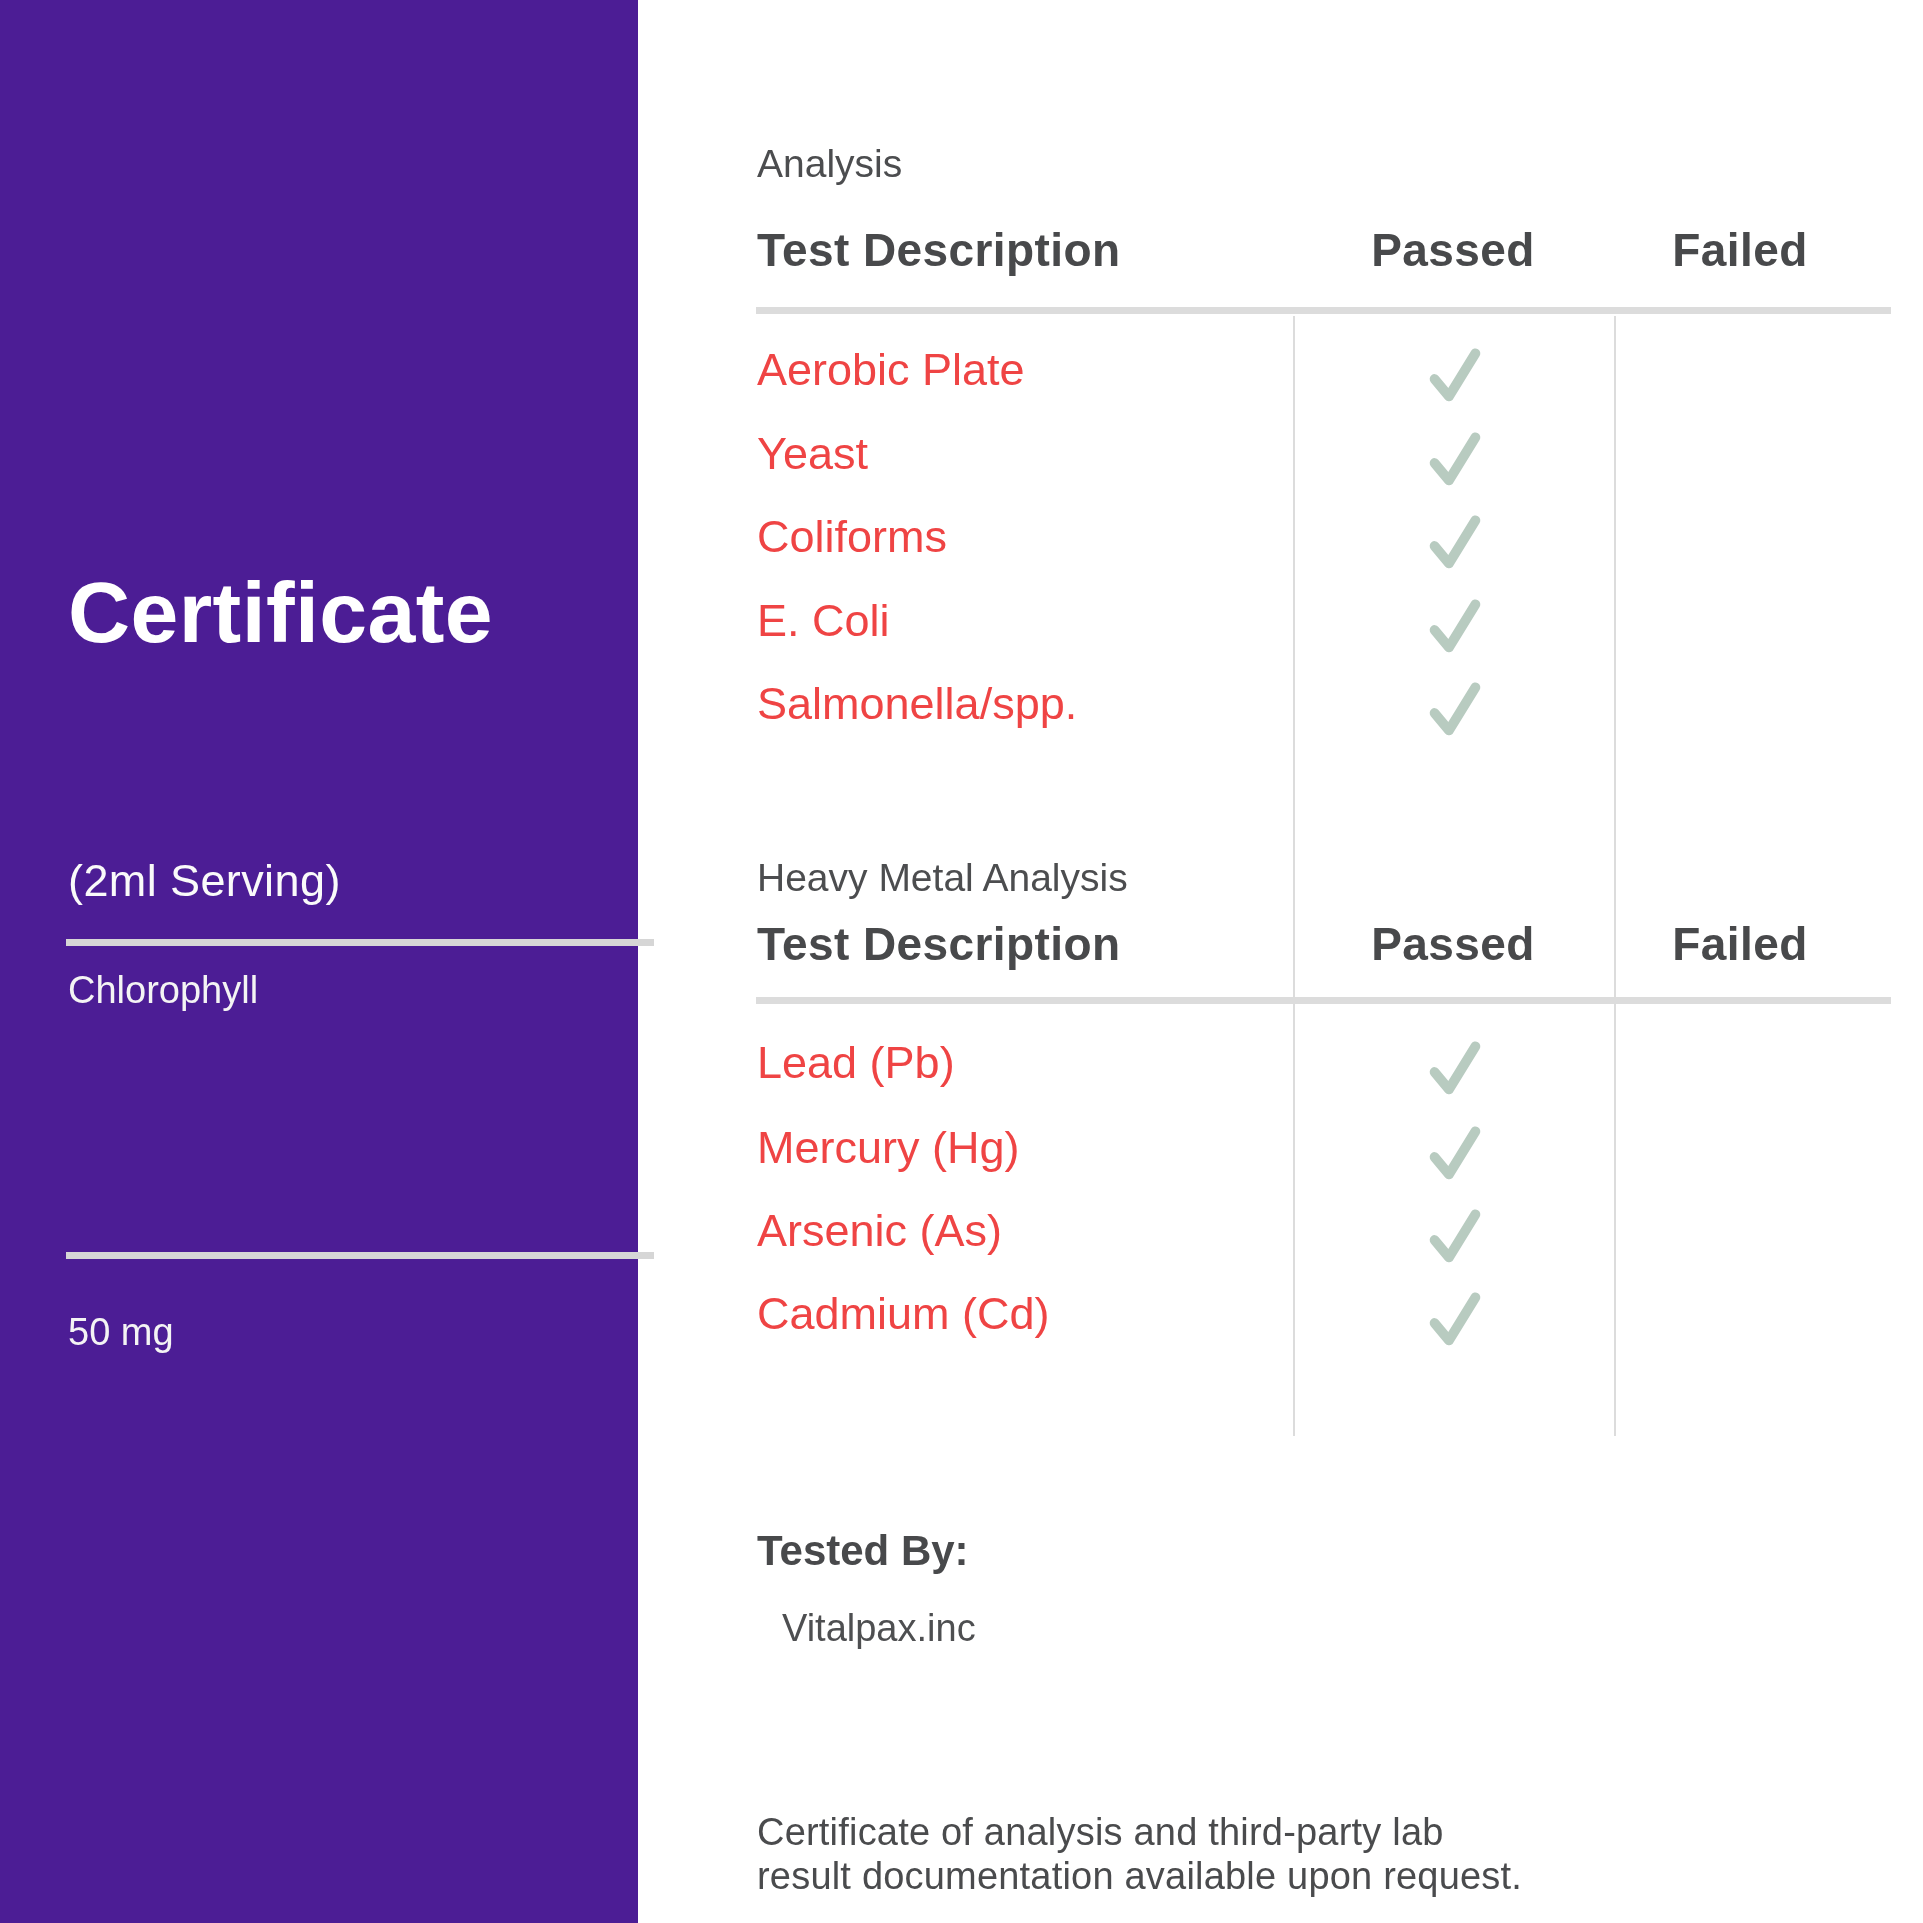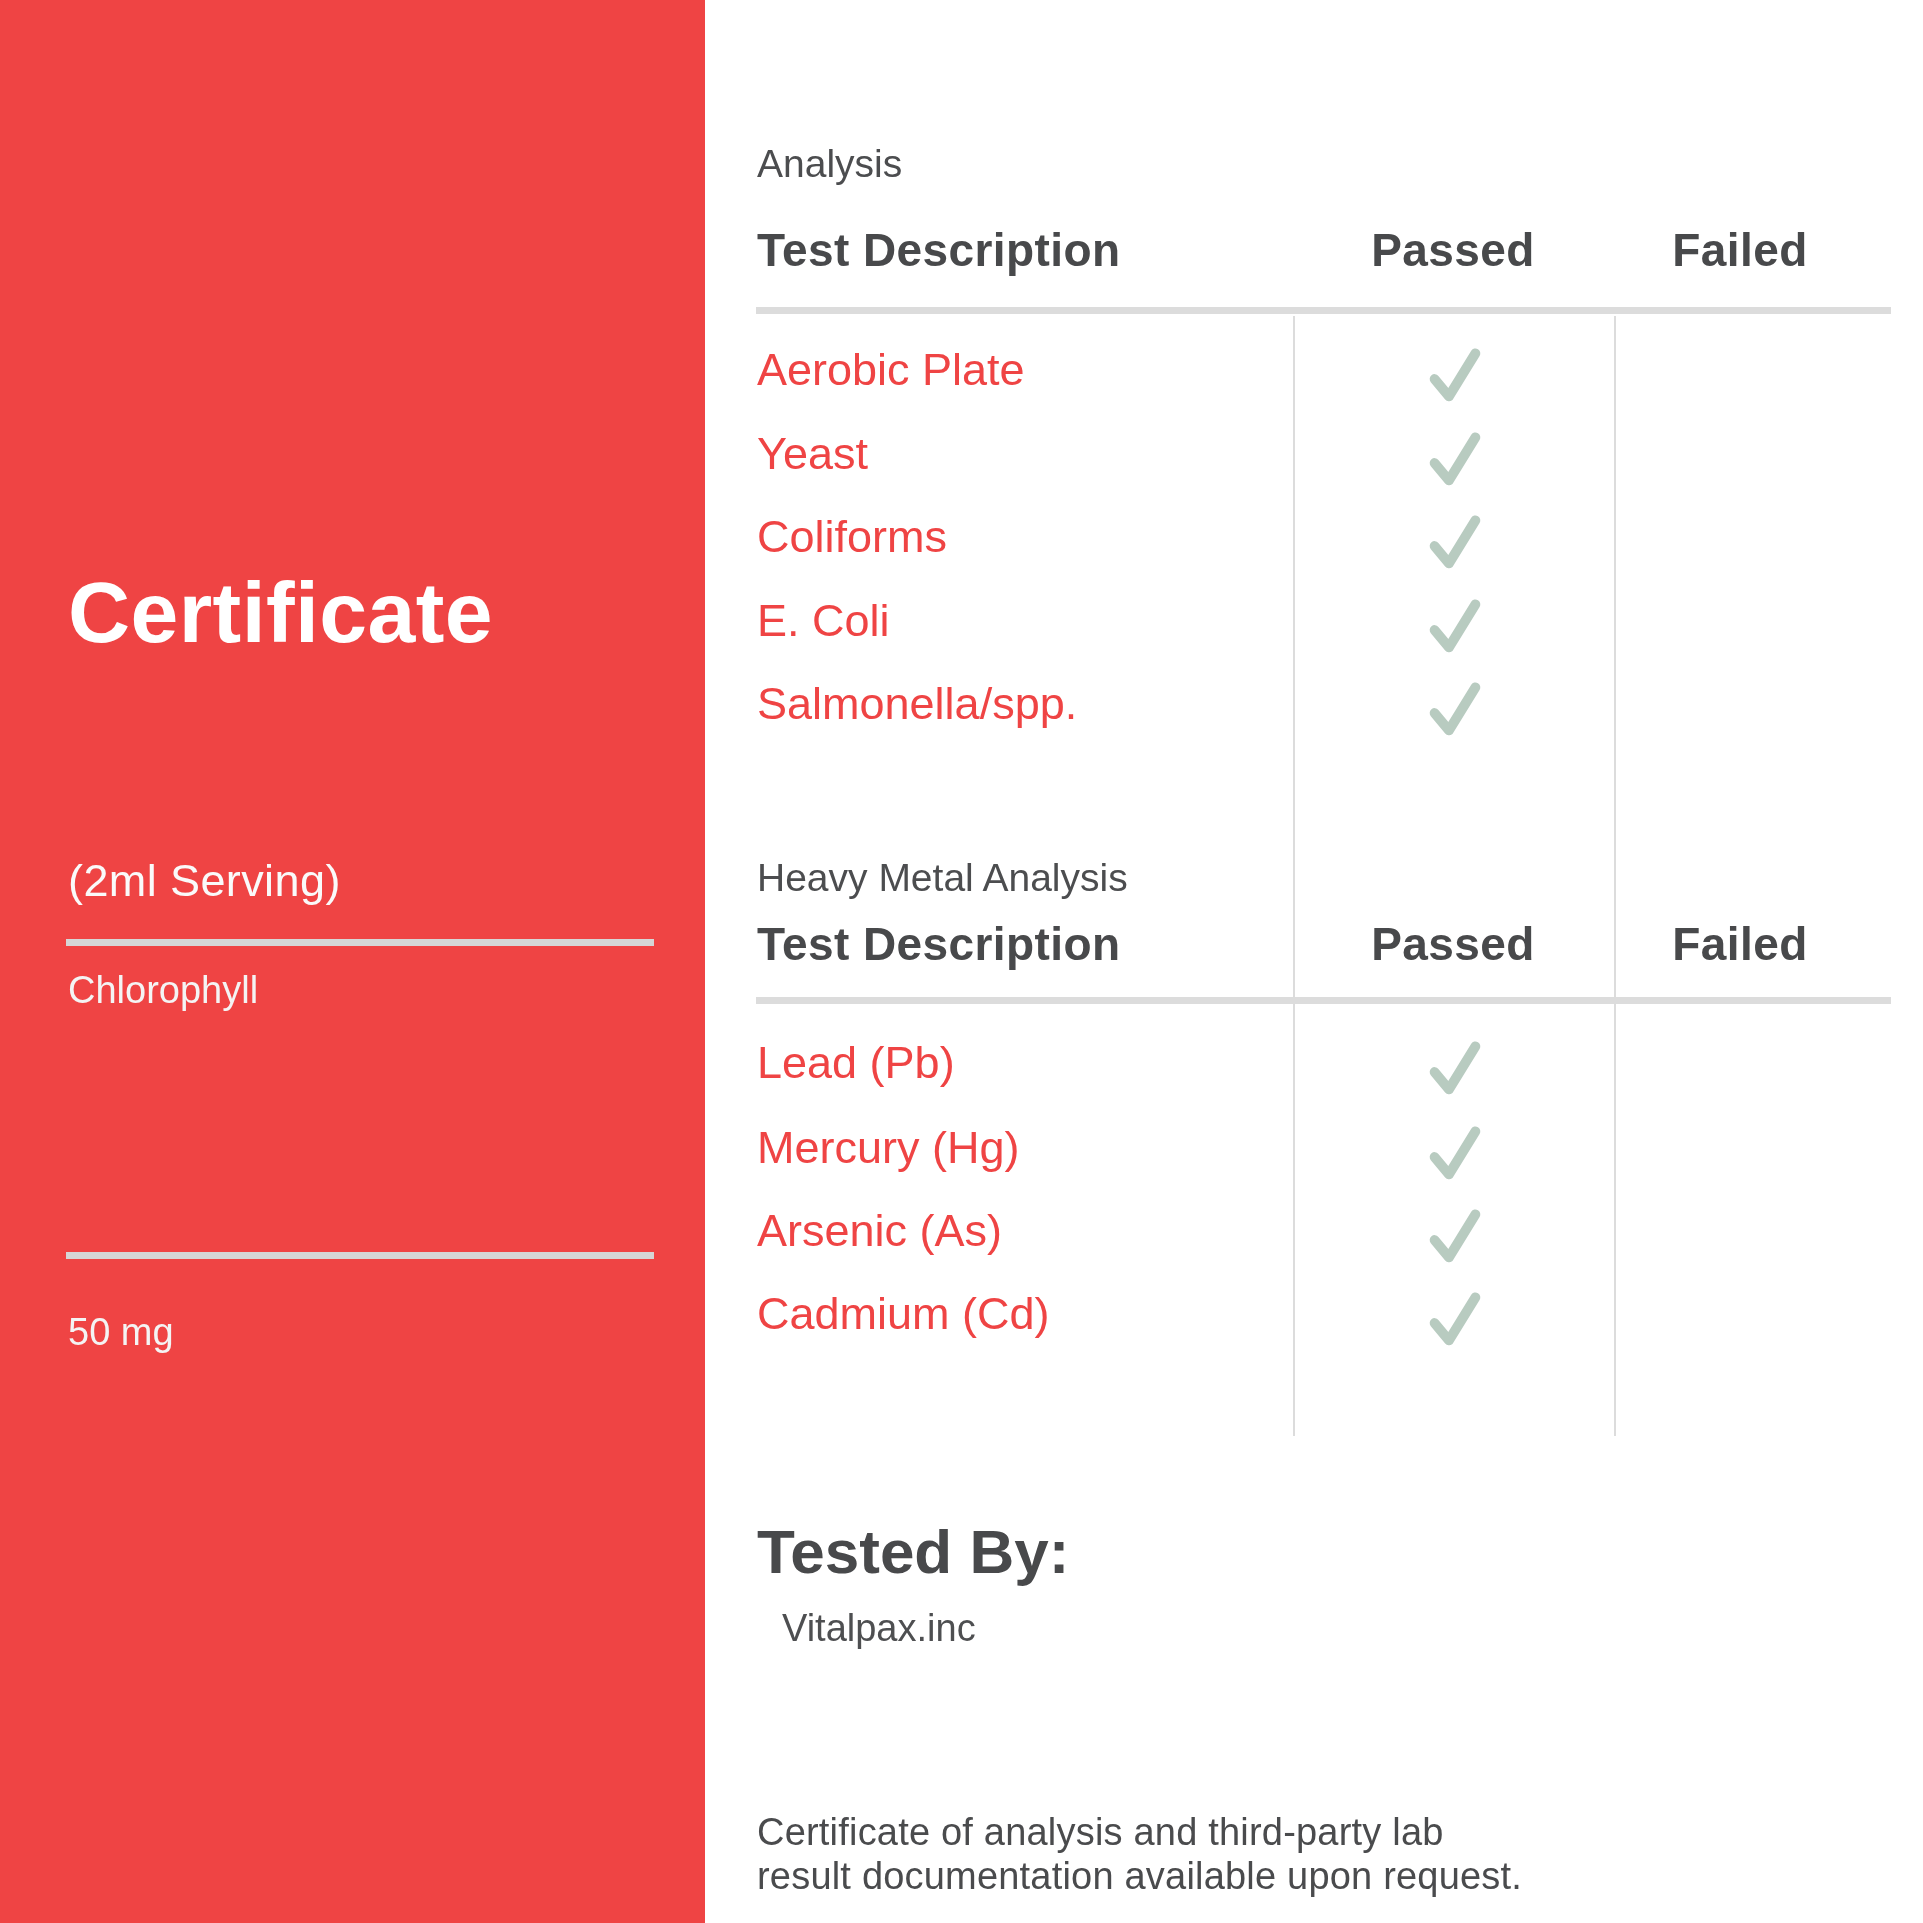--- a/index.html
+++ b/index.html
@@ -1,37 +1,37 @@
 <!DOCTYPE html>
 <html style="font-size:12px"><head>
 <meta charset="utf-8">
 <style>
   html,body{margin:0;padding:0;background:#ffffff;}
   .page{
     position:relative;width:1924px;height:1924px;background:#ffffff;overflow:hidden;
     font-family:"Liberation Sans",sans-serif;color:#4a4b4d;
   }
   
-  .sidebar{position:absolute;left:0;top:0;width:705px;height:1924px;background:#ef4444;}
+  .sidebar{position:absolute;left:0;top:0;width:638px;height:1924px;background:#4c1d95;}
   .sb{position:absolute;left:68px;color:#fafafa;}
   .vcenter{transform:translateY(-50%);}
   .sb-title{top:508px;font-size:86px;line-height:93px;font-weight:700;color:#ffffff;letter-spacing:0.4px;}
   .sb-h{font-size:60px;font-weight:700;letter-spacing:0.4px;}
   .sb-h-light{font-size:45px;font-weight:400;letter-spacing:0.4px;}
   .sb-small{font-size:38px;font-weight:400;color:#f4f4f4;}
   .sb-rule{position:absolute;left:66px;width:588px;height:6.8px;background:#d6d6d6;}
   
   .section-label{position:absolute;left:757px;font-size:39px;color:#4c4d4f;transform:translateY(-50%);}
   .colh{position:absolute;font-size:46px;font-weight:700;color:#48494b;transform:translateY(-50%);letter-spacing:0.4px;}
   .colh.center{transform:translate(-50%,-50%);}
   .hrule{position:absolute;left:756px;width:1135px;height:6.8px;background:#dcdcdc;}
   .vline{position:absolute;top:316px;height:1120px;width:2.3px;background:#dcdcdc;}
   .row-label{position:absolute;left:757px;font-size:45px;color:#ef4444;transform:translateY(-50%);}
   .check{position:absolute;left:1455px;transform:translate(-50%,-50%);line-height:0;}
-  .tested-heading{position:absolute;left:757px;font-size:62px;font-weight:700;color:#48494b;transform:translateY(-50%);}
+  .tested-heading{position:absolute;left:757px;font-size:42px;font-weight:700;color:#48494b;transform:translateY(-50%);}
   .tested-value{position:absolute;left:782px;font-size:38px;color:#4e4f51;transform:translateY(-50%);text-align:center;}
   .footer-line{position:absolute;left:757px;font-size:38px;color:#4a4b4d;transform:translateY(-50%);letter-spacing:0.2px;}
 </style>
 </head>
 <body>
 
 <div class="page">
 
   <aside class="sidebar">
     <h1 class="sb sb-title"><span>Certificate</span><br></h1>

